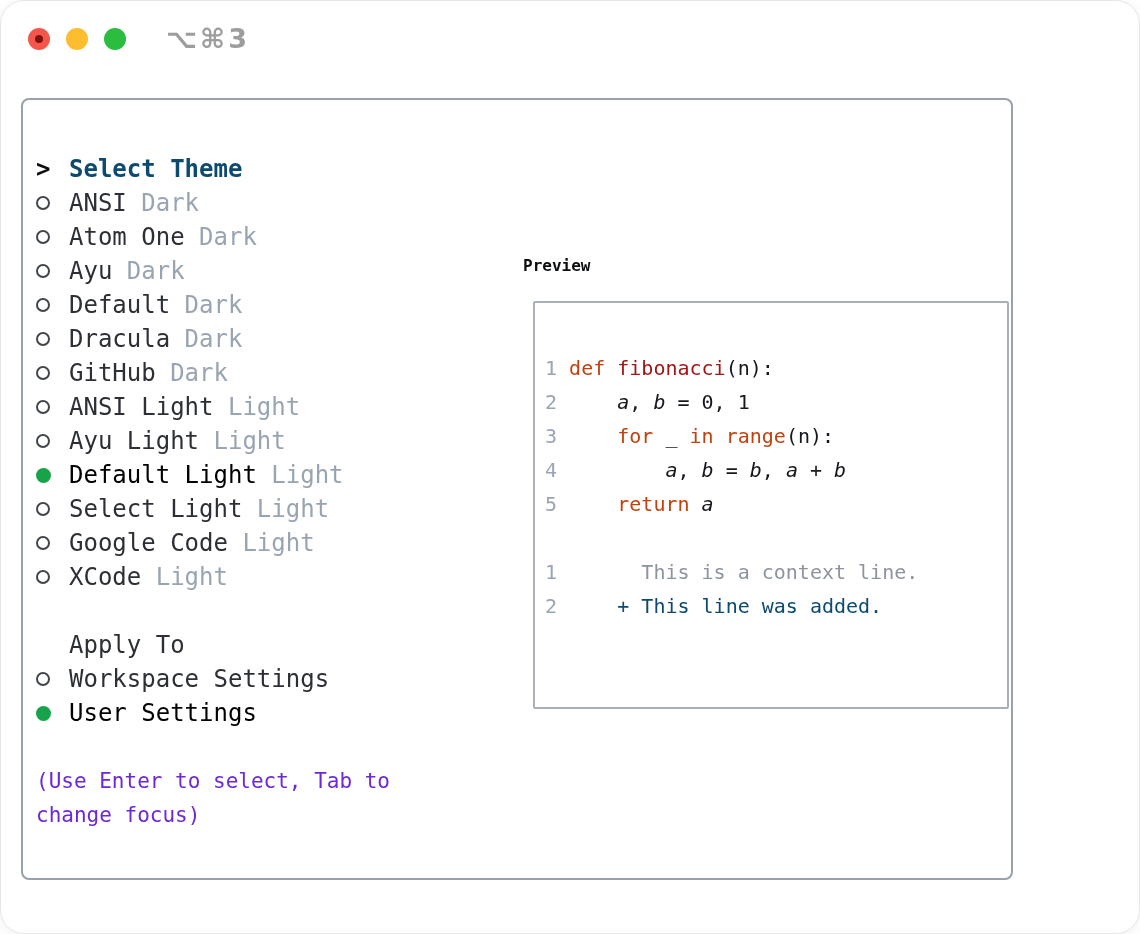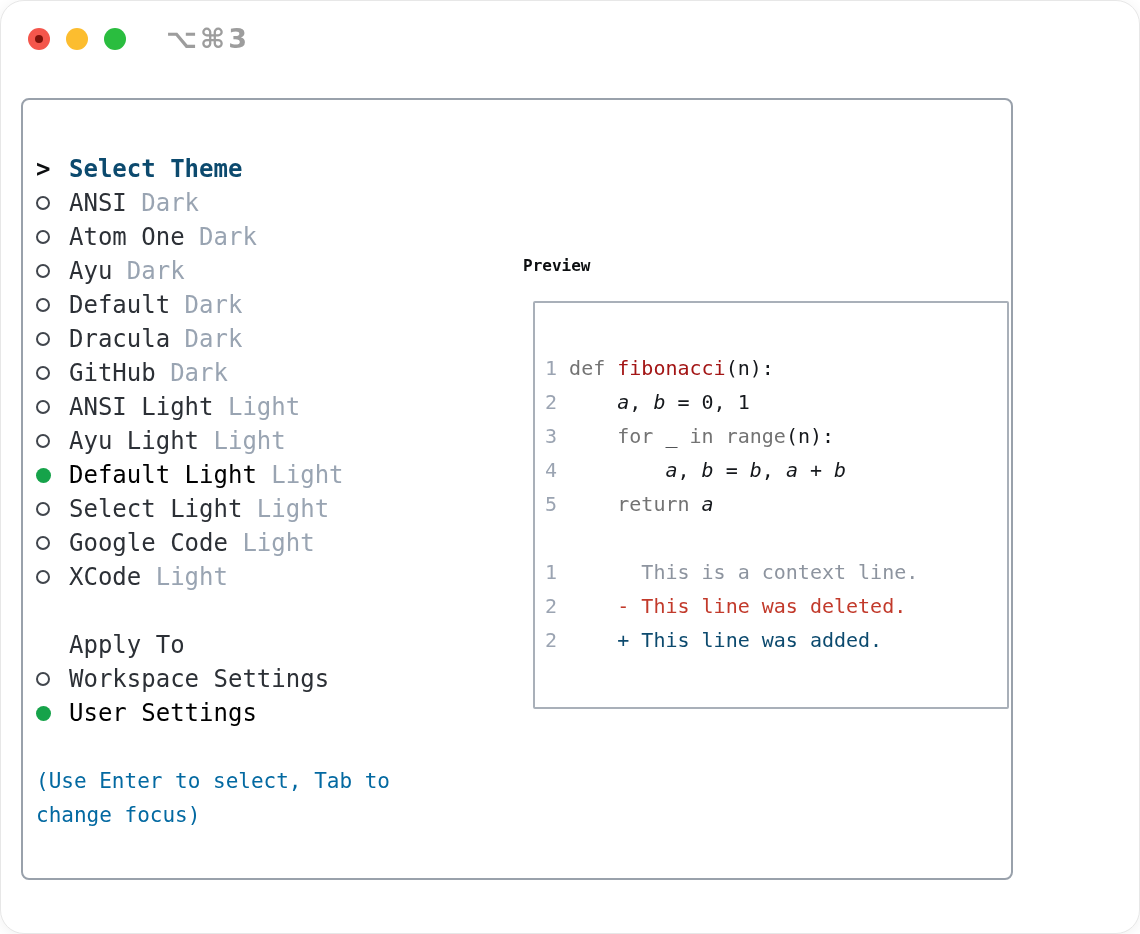--- a/index.html
+++ b/index.html
@@ -36,37 +36,37 @@
   .row .marker{width:33px;flex:0 0 33px;display:flex;align-items:center;}
   .circle{width:14px;height:14px;border:2px solid #41464d;border-radius:50%;}
   .circle.sel{width:15px;height:15px;border:none;background:#16a34a;}
   .cursor{font-weight:bold;color:#0c0e10;font-size:24px;}
   .hdr{font-weight:bold;color:#0c4a6e;text-align:center;}
   .nm{color:#2c3036;}
   .nm.sel{color:#000000;}
   .vr{color:#99a4b2;}
   .spacer{height:34px;}
   .help{
-    margin-top:34px;width:406px;font-size:21px;line-height:34px;color:#0369a1;
+    margin-top:34px;width:406px;font-size:21px;line-height:34px;color:#6d28d9;
   }
 
   
   .preview-title{
     position:absolute;left:500px;top:149px;height:34px;line-height:34px;
     font-size:16px;font-weight:bold;color:#0c0e10;
   }
   .preview-box{
     position:absolute;left:510px;top:201px;width:476px;height:408px;
     border:2px solid #a9b0b9;border-radius:2px;background:#ffffff;
   }
   .code{padding:48px 0 0 10px;}
   .cl{height:34px;line-height:34px;font-size:20px;white-space:pre;}
   .ln{color:#9ba4b2;}
   .pl{color:#15181c;}
-  .kw{color:#737373;}
+  .kw{color:#c2410c;}
   .fn{color:#a31515;}
   .var{color:#15181c;font-style:italic;}
   .ctx{color:#8d949f;}
   .del{color:#c23a2b;}
   .add{color:#0c4a6e;text-align:center;}
 </style>
 </head>
 <body>
 
 <div class="window">
@@ -117,19 +117,18 @@
 
     <div class="preview-box">
       <div class="code" id="code">
           <div class="cl"><span class="ln">1 </span><span class="kw">def</span><span class="pl"> </span><span class="fn">fibonacci</span><span class="pl">(n):</span></div>
           <div class="cl"><span class="ln">2 </span><span class="pl">    </span><span class="var">a</span><span class="pl">, </span><span class="var">b</span><span class="pl"> = 0, 1</span></div>
           <div class="cl"><span class="ln">3 </span><span class="pl">    </span><span class="kw">for</span><span class="pl"> _ </span><span class="kw">in</span><span class="pl"> </span><span class="kw">range</span><span class="pl">(n):</span></div>
           <div class="cl"><span class="ln">4 </span><span class="pl">        </span><span class="var">a</span><span class="pl">, </span><span class="var">b</span><span class="pl"> = </span><span class="var">b</span><span class="pl">, </span><span class="var">a</span><span class="pl"> + </span><span class="var">b</span></div>
           <div class="cl"><span class="ln">5 </span><span class="pl">    </span><span class="kw">return</span><span class="pl"> </span><span class="var">a</span></div>
           <div class="cl"><span class="ln"></span></div>
           <div class="cl"><span class="ln">1 </span><span class="ctx">      This is a context line.</span></div>
-          <div class="cl"><span class="ln">2 </span><span class="del">    - This line was deleted.</span></div>
           <div class="cl"><span class="ln">2 </span><span class="add">    + This line was added.</span></div>
         </div>
     </div>
 
   </div>
 </div>
 
 </body></html>

